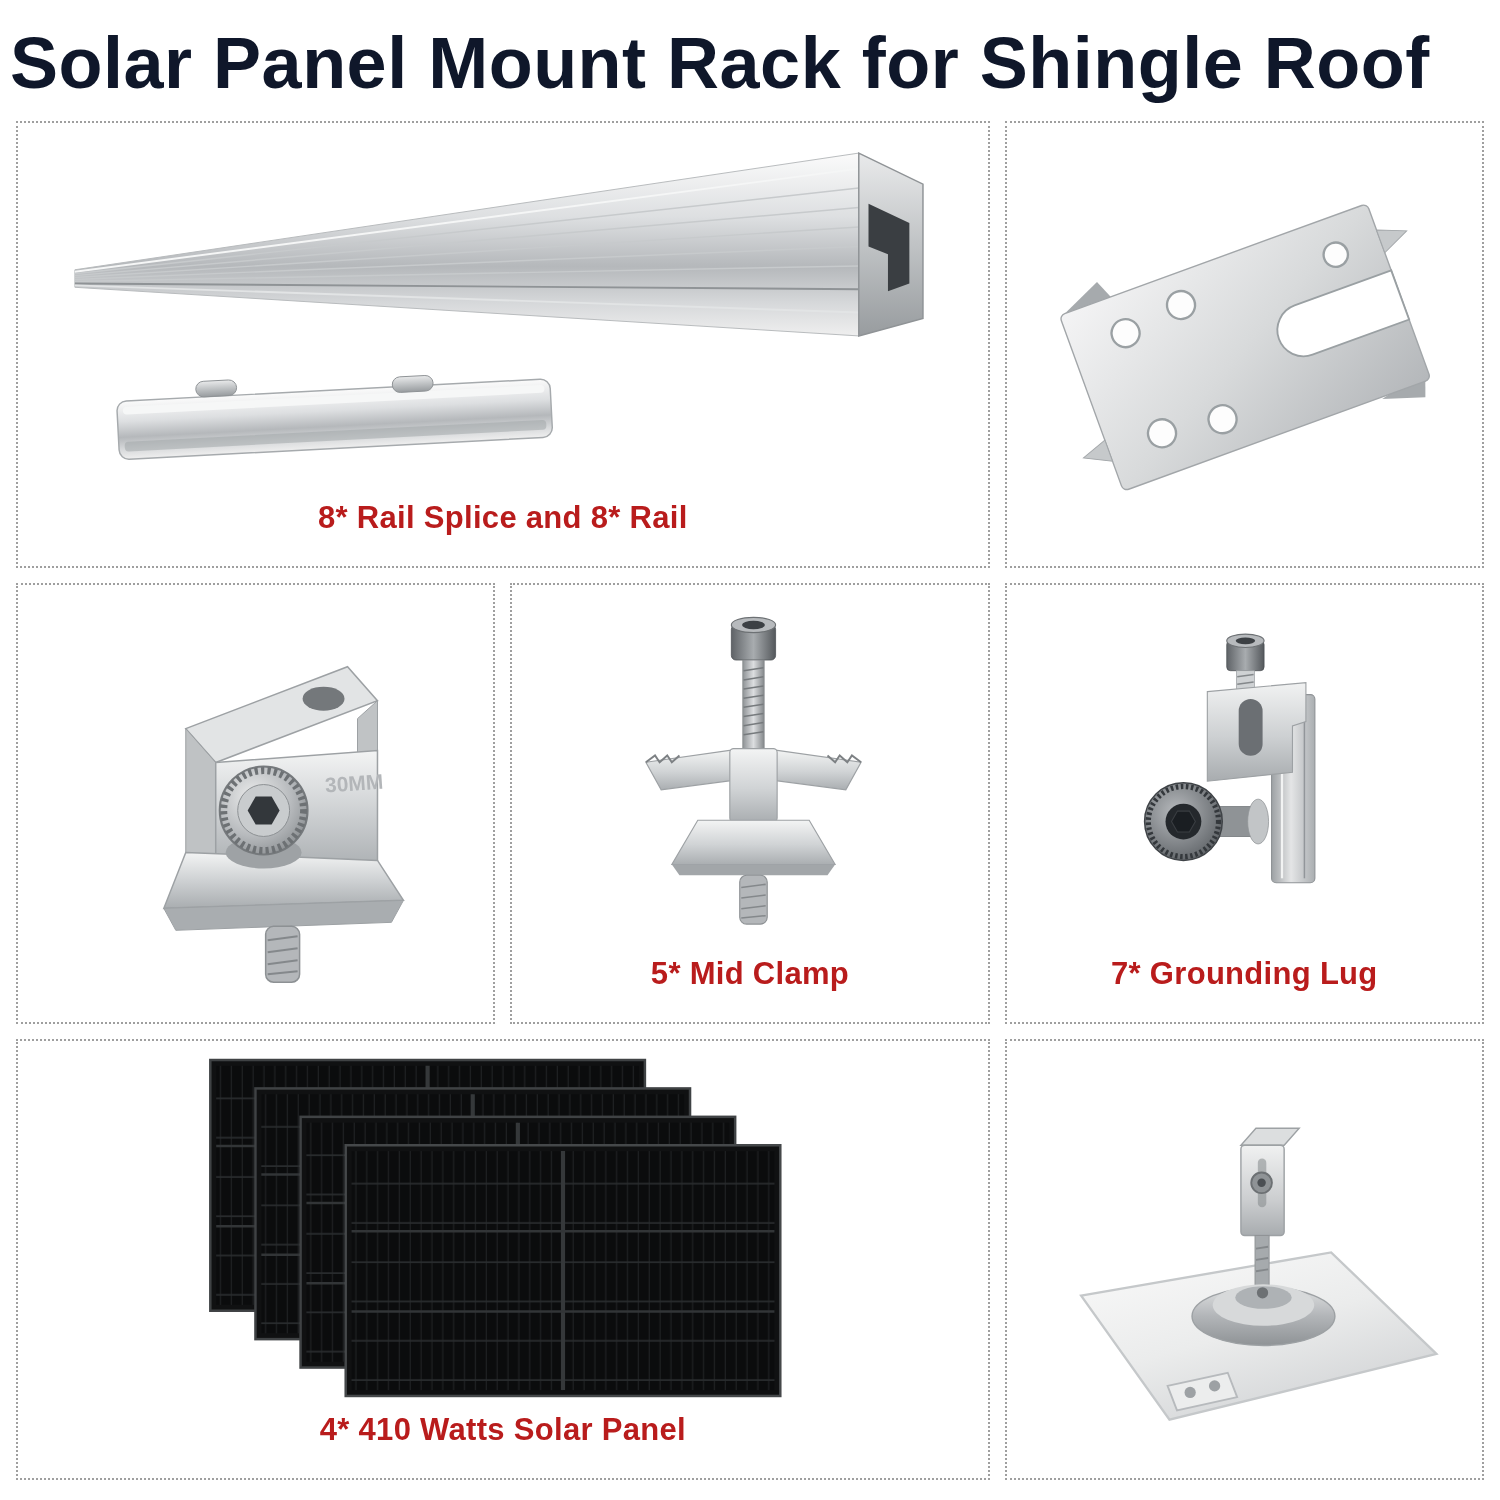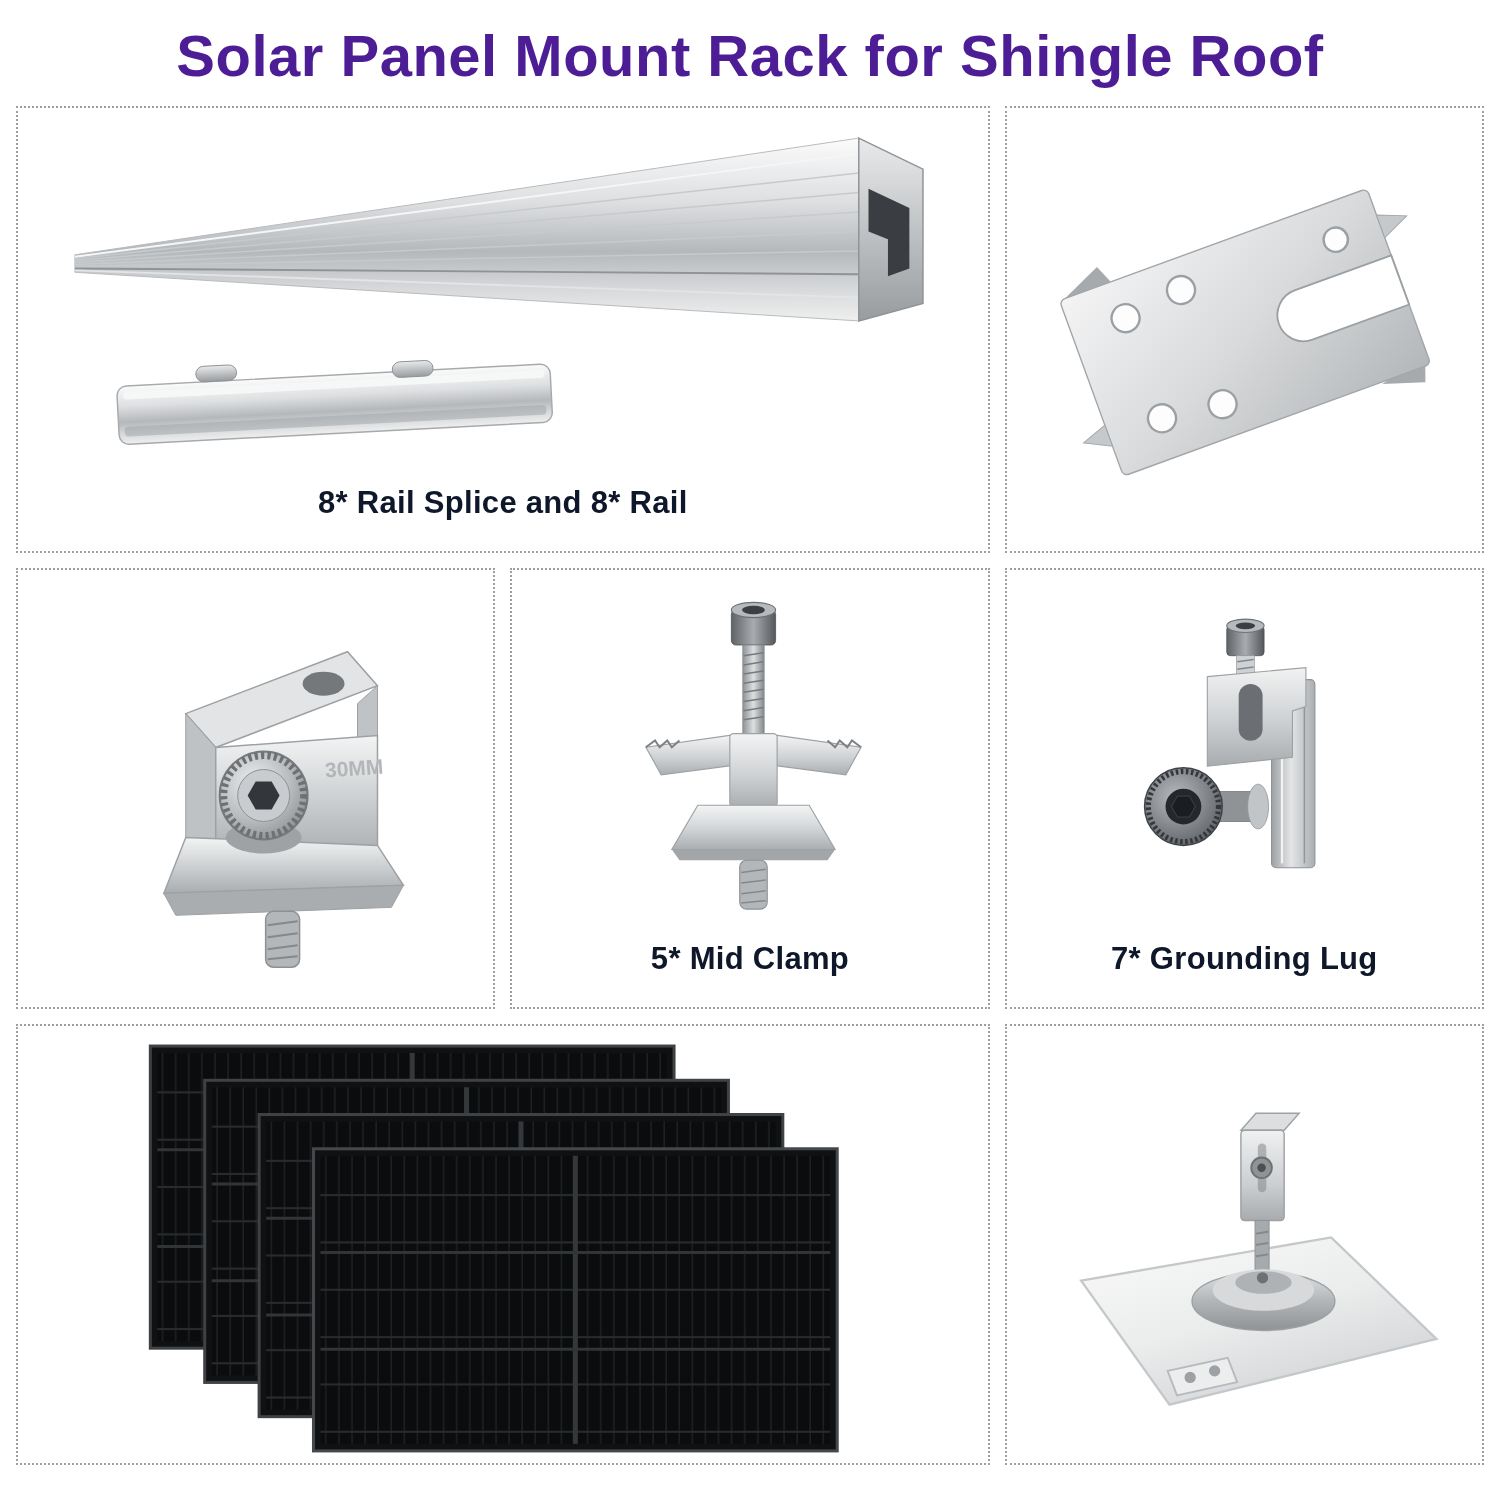--- a/index.html
+++ b/index.html
@@ -4,25 +4,25 @@
 <style>
   html, body { margin: 0; padding: 0; background: #ffffff; }
   body {
     width: 1500px; height: 1500px;
     font-family: "Liberation Sans", sans-serif;
     overflow: hidden;
   }
   .page { width: 100%; height: 100%; display: flex; flex-direction: column; box-sizing: border-box; }
   .title {
     margin: 24px 10px 18px;
-    text-align: center;
-    font-size: 58px;
+    text-align: left;
+    font-size: 72px;
     line-height: 1.1;
     font-weight: 800;
-    color: #4c1d95;
+    color: #0f172a;
     letter-spacing: 0.5px;
   }
   .grid {
     display: grid;
     grid-template-columns: repeat(3, 1fr);
     grid-template-rows: 447px 441px 441px;
     gap: 15px;
     padding: 0 16px 16px;
     box-sizing: border-box;
   }
@@ -39,21 +39,21 @@
     flex: 1 1 auto; min-height: 0;
     display: flex; align-items: center; justify-content: center;
     padding: 14px 18px 0;
   }
   .art svg { width: 100%; height: 100%; }
   .label {
     flex: 0 0 auto;
     text-align: center;
     font-size: 31px;
     font-weight: 700;
-    color: #0f172a;
+    color: #b91c1c;
     padding: 6px 8px 30px;
     letter-spacing: 0.3px;
   }
 </style>
 </head>
 <body>
 
 <div class="page">
   <h1 class="title">Solar Panel Mount Rack for Shingle Roof</h1>
 
@@ -319,20 +319,21 @@
             <g transform="translate(172,108)">
               <rect width="520" height="300" fill="#101112" stroke="#45484a" stroke-width="3"></rect>
               <rect x="7" y="7" width="506" height="286" fill="url(#sp-cells)"></rect>
               <line x1="260" y1="7" x2="260" y2="293" stroke="#35383a" stroke-width="5"></line>
               <line x1="7" y1="103" x2="513" y2="103" stroke="#323537" stroke-width="3"></line>
               <line x1="7" y1="199" x2="513" y2="199" stroke="#323537" stroke-width="3"></line>
             </g>
           </g>
         </svg>
       </div>
+      <div class="label">4* 410 Watts Solar Panel</div>
     </div>
 
     <div class="cell">
       <div class="art">
         <svg viewBox="0 0 460 450" preserveAspectRatio="xMidYMid meet">
           <defs>
             <linearGradient id="sf-pl" x1="0" y1="0" x2="0.6" y2="1">
               <stop offset="0" stop-color="#fafafa"></stop>
                 <stop offset="0.55" stop-color="#ebecec"></stop>
               <stop offset="1" stop-color="#d2d4d6"></stop>

